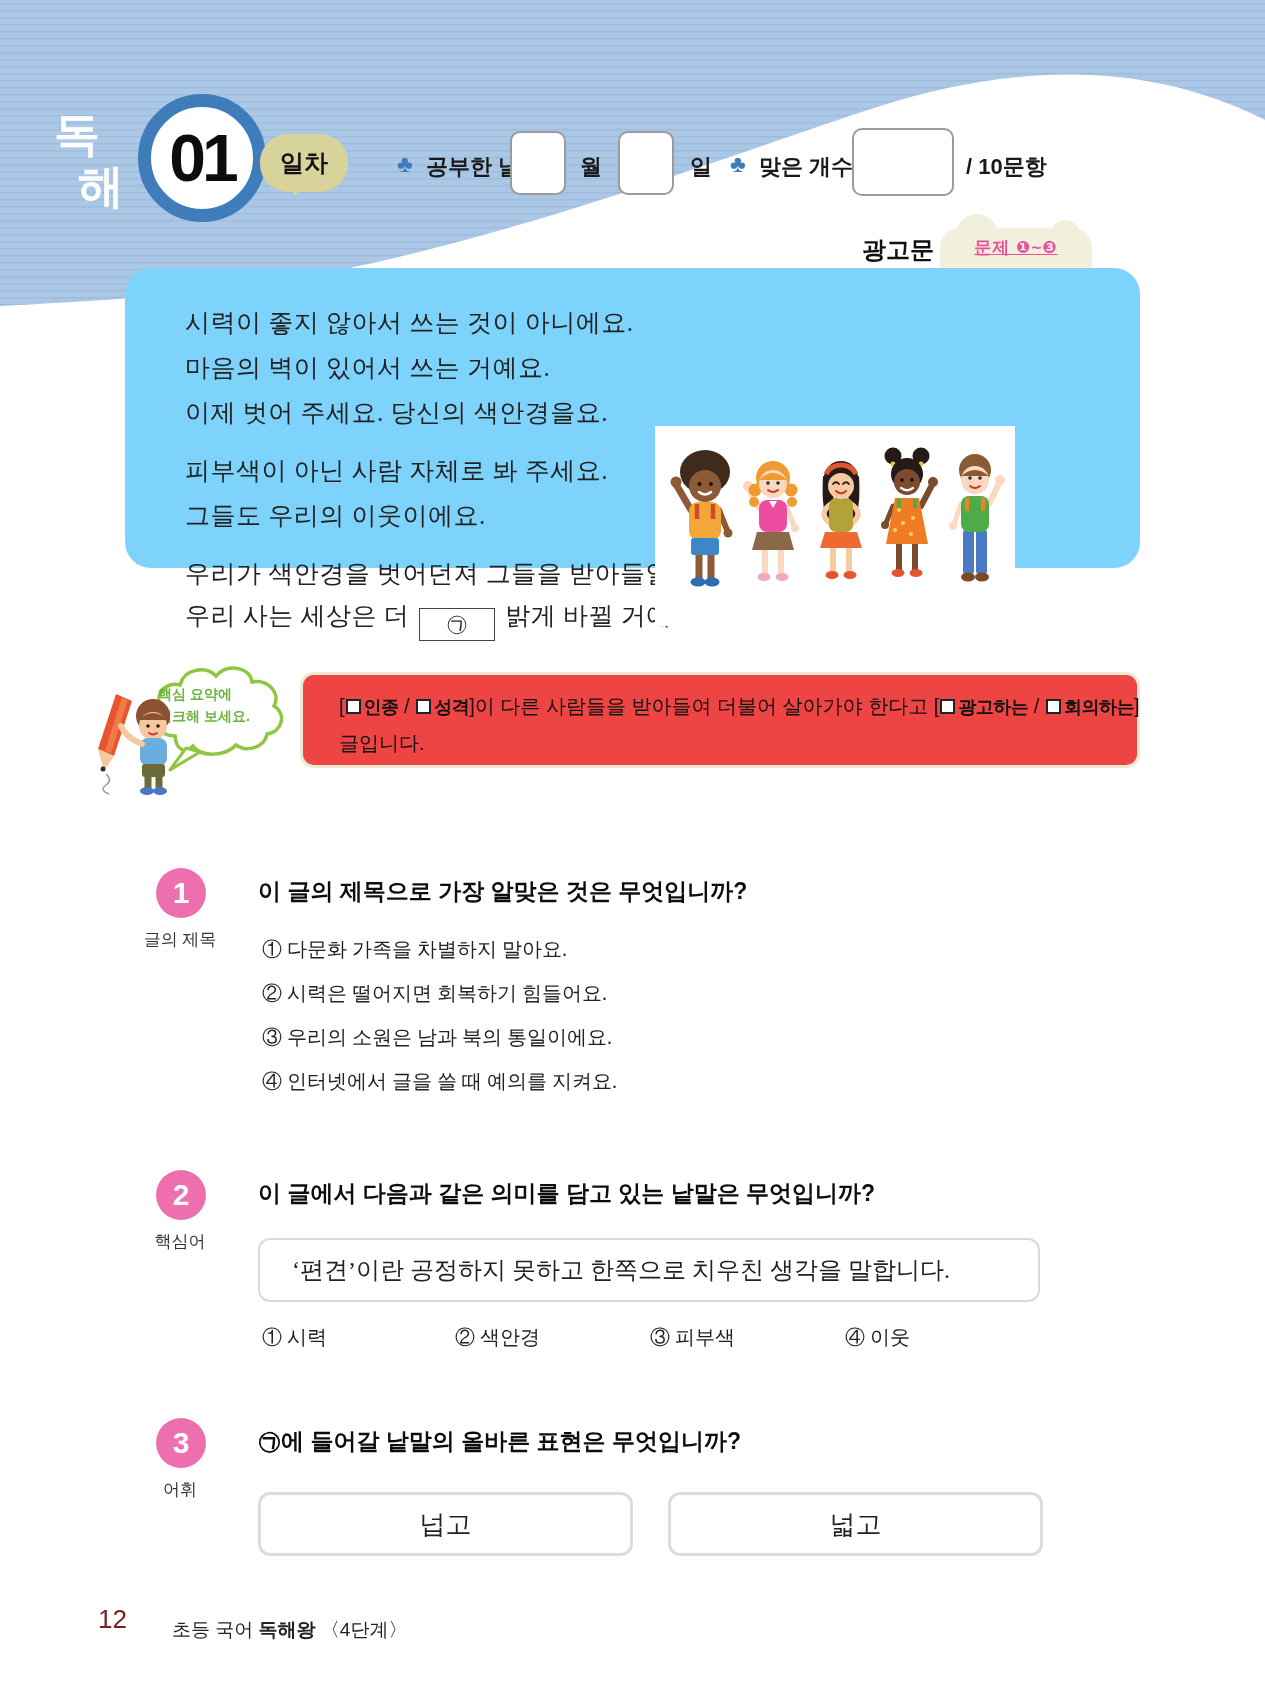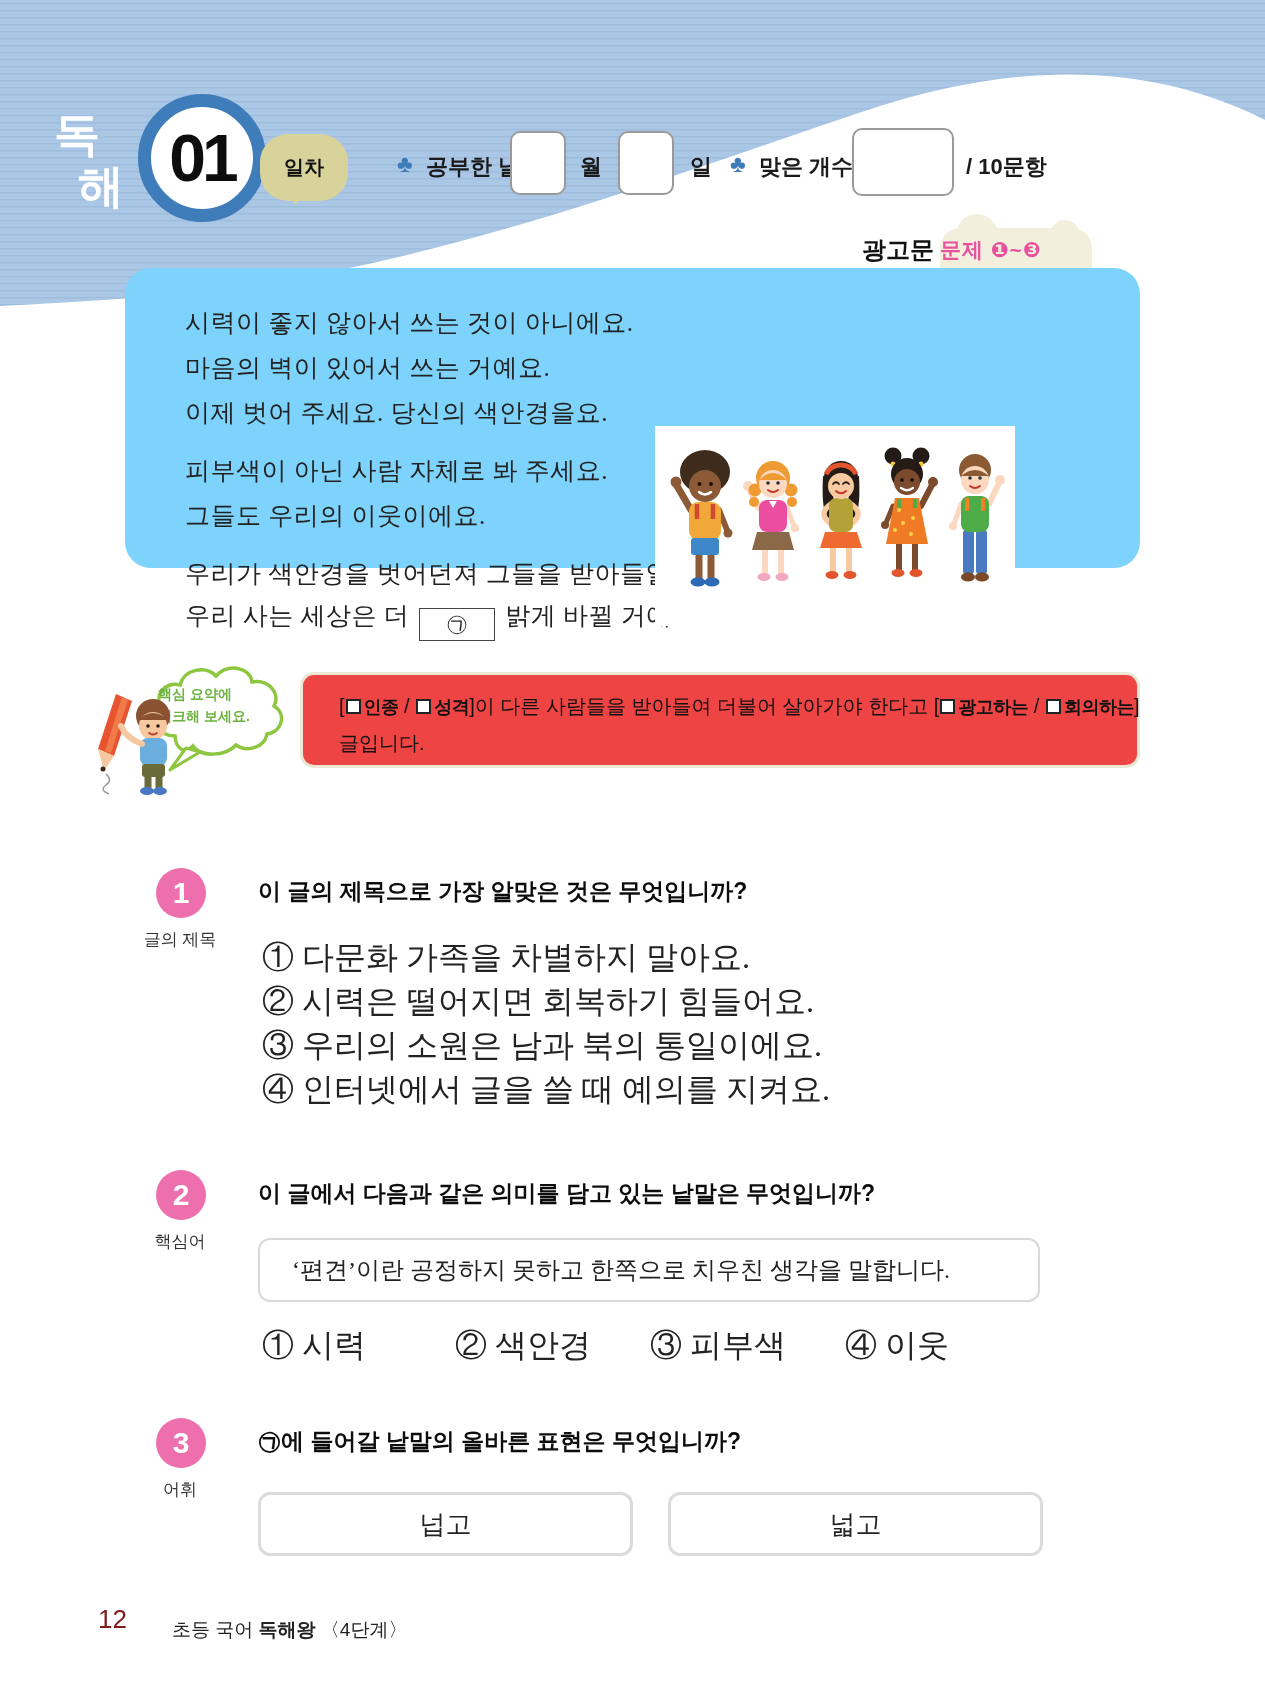--- a/index.html
+++ b/index.html
@@ -17,24 +17,24 @@
   .sub1 { left:54px; top:104px; }
   .sub2 { left:78px; top:156px; }
 
   .lesson-circle {
     position:absolute; left:138px; top:94px; width:128px; height:128px;
     background:#fff; border:13px solid #3e7cba; border-radius:50%;
     display:flex; align-items:center; justify-content:center;
     font-size:66px; font-weight:bold; letter-spacing:-4px; color:#0d0d0d;
   }
   .day-bubble {
-    position:absolute; left:260px; top:134px; width:88px; height:67px;
+    position:absolute; left:260px; top:134px; width:88px; height:58px;
     background:#d8d29b; border-radius:28px;
     display:flex; align-items:center; justify-content:center;
-    font-size:20px; font-weight:bold; color:#111;
+    font-size:24px; font-weight:bold; color:#111;
   }
   .day-bubble::after {
     content:""; position:absolute; left:24px; bottom:-15px;
     border:11px solid transparent; border-top:18px solid #d8d29b;
     transform:rotate(20deg);
   }
   .club { position:absolute; color:#3e7cba; font-size:24px; }
   .hdr-label { position:absolute; font-size:22px; font-weight:bold; color:#1a1a1a; white-space:nowrap; }
   .hdr-box { position:absolute; background:#fff; border:2px solid #9a9a9a; border-radius:10px; }
 
@@ -46,22 +46,22 @@
   }
   .problems-tag::before {
     content:""; position:absolute; left:16px; top:-14px; width:42px; height:42px;
     border-radius:50%; background:#f2f0dd;
   }
   .problems-tag::after {
     content:""; position:absolute; right:12px; top:-8px; width:30px; height:30px;
     border-radius:50%; background:#f2f0dd;
   }
   .problems-tag span {
-    position:relative; z-index:2; display:block; 
-    margin-top:8px; color:#e8519e; font-size:21px; font-weight:bold; letter-spacing:1px;
+    position:relative; z-index:2; display:block; text-align:center;
+    margin-top:8px; color:#e8519e; font-size:17px; font-weight:bold; letter-spacing:1px;text-decoration:underline;
   }
   .passage-box {
     position:absolute; left:125px; top:268px; width:1015px; height:300px;
     background:#7dd3fc; border-radius:26px;
   }
   .p-line {
     position:absolute; left:60px; white-space:nowrap;
     font-family:"Liberation Serif","DejaVu Serif",serif; font-size:25px; color:#222;
     letter-spacing:0.5px;
   }
@@ -93,21 +93,21 @@
   
   .q-num {
     position:absolute; width:50px; height:50px; border-radius:50%;
     background:#ee6fae; color:#fff; font-size:30px; font-weight:bold;
     display:flex; align-items:center; justify-content:center;
   }
   .q-cat { position:absolute; width:130px; text-align:center; font-size:17px; color:#333; white-space:nowrap; }
   .q-prompt { position:absolute; left:258px; font-size:23px; font-weight:bold; color:#0d0d0d; white-space:nowrap;text-align:center; }
   .q-opt {
     position:absolute; left:262px; white-space:nowrap;
-    font-family:"Liberation Serif","DejaVu Serif",serif; font-size:32px; color:#222;
+    font-family:"Liberation Serif","DejaVu Serif",serif; font-size:20px; color:#222;
   }
   .def-box {
     position:absolute; left:258px; top:1238px; width:782px; height:64px;
     background:#fff; border:2.5px solid #d9d9d9; border-radius:12px;
     display:flex; align-items:center; padding-left:32px;
     font-family:"Liberation Serif","DejaVu Serif",serif; font-size:24px; color:#222;
     white-space:nowrap;
   }
   .choice-box {
     position:absolute; top:1492px; width:375px; height:64px;

